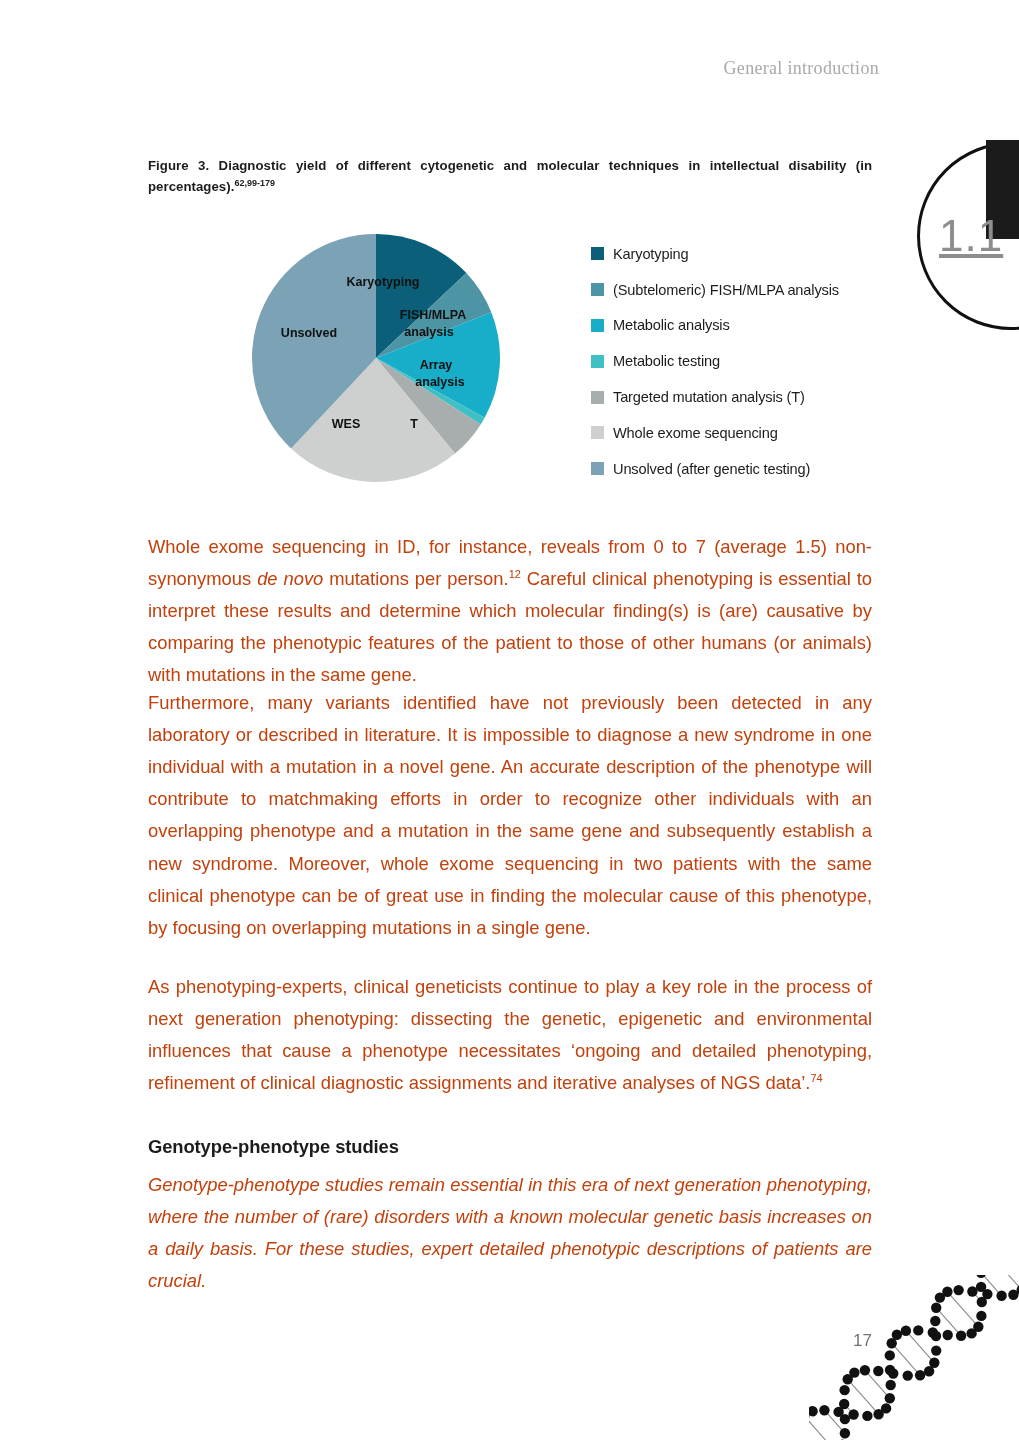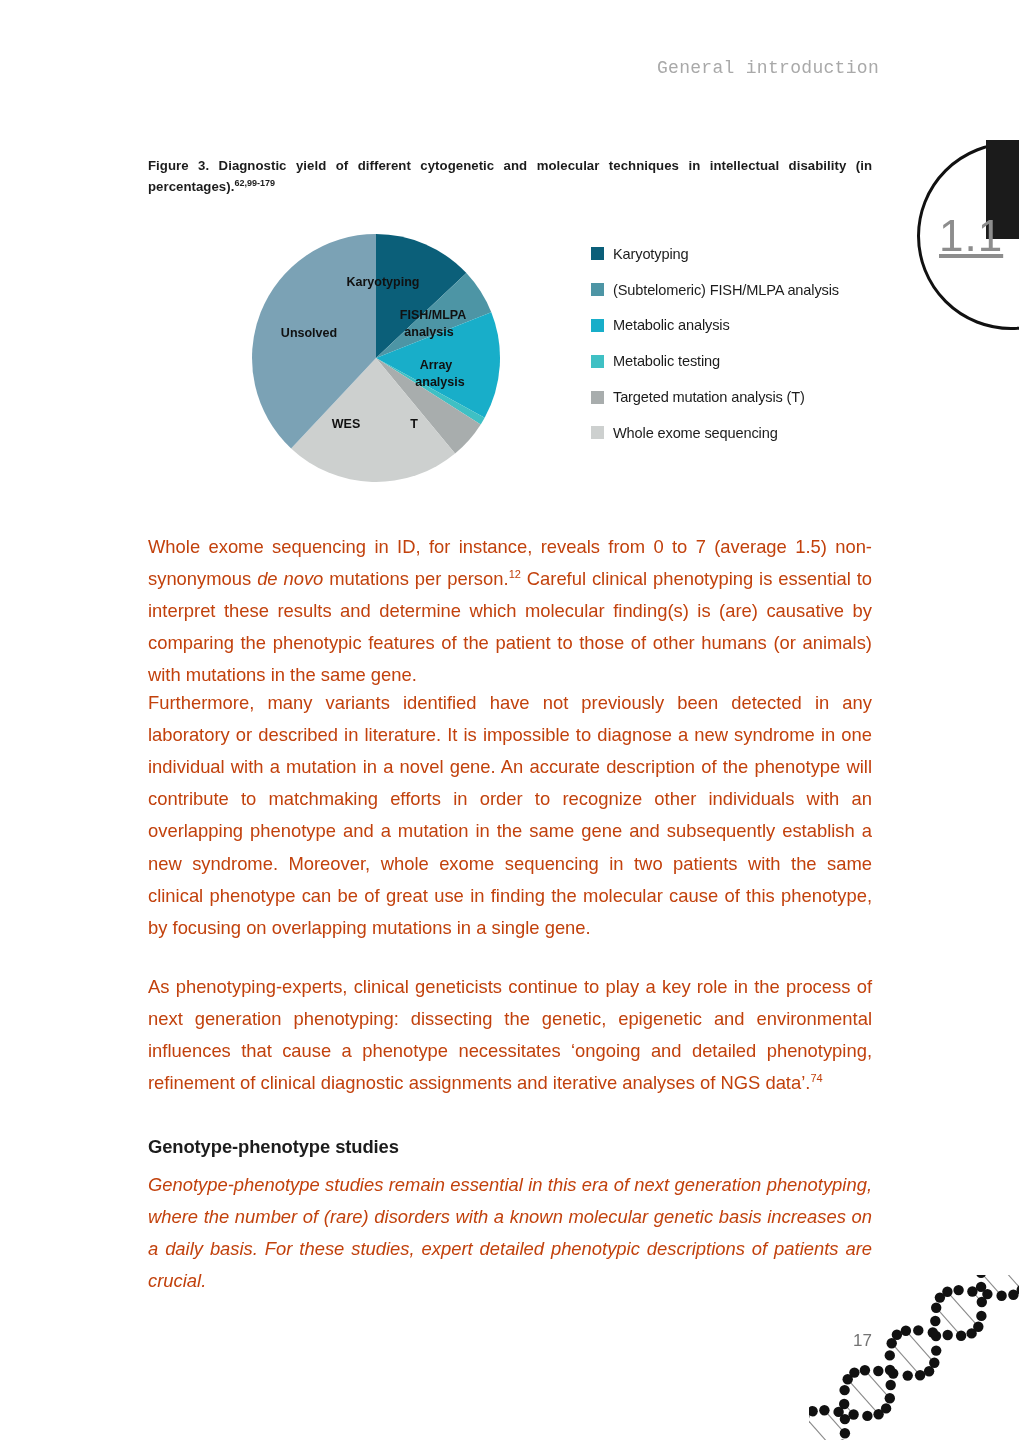--- a/index.html
+++ b/index.html
@@ -16,21 +16,21 @@
     height: 1440px;
     background: #ffffff;
     overflow: hidden;
   }
 
   
   .running-header {
     position: absolute;
     top: 58px;
     right: 140px;
-    font-family: Liberation Mono, monospace;
+    font-family: Liberation Serif, serif;
     font-size: 18px;
     font-weight: 300;
     letter-spacing: 0.3px;
     color: #a9a9a9;
     white-space: nowrap;
   }
 
   
   .chapter-marker {
     position: absolute;
@@ -251,20 +251,24 @@
           <span class="legend-swatch" style="background: rgb(63, 192, 196);"></span>
           <span class="legend-text">Metabolic testing</span>
         </div>
         <div class="legend-row">
           <span class="legend-swatch" style="background: rgb(168, 173, 173);"></span>
           <span class="legend-text">Targeted mutation analysis (T)</span>
         </div>
         <div class="legend-row">
           <span class="legend-swatch" style="background: rgb(205, 208, 207);"></span>
           <span class="legend-text">Whole exome sequencing</span>
+        </div>
+        <div class="legend-row">
+          <span class="legend-swatch" style="background: rgb(123, 162, 181);"></span>
+          <span class="legend-text">Unsolved (after genetic testing)</span>
         </div>
       </div>
   </div>
 
   <div class="body-text" id="para-1">
     <p><span>Whole exome sequencing in ID, for instance, reveals from 0 to 7 (average 1.5) non-synonymous </span><em>de novo</em><span> mutations per person.</span><sup>12</sup><span> Careful clinical phenotyping is essential to interpret these results and determine which molecular finding(s) is (are) causative by comparing the phenotypic features of the patient to those of other humans (or animals) with mutations in the same gene.</span></p>
   </div>
 
   <div class="body-text" id="para-2">
     <p>Furthermore, many variants identified have not previously been detected in any laboratory or described in literature. It is impossible to diagnose a new syndrome in one individual with a mutation in a novel gene. An accurate description of the phenotype will contribute to matchmaking efforts in order to recognize other individuals with an overlapping phenotype and a mutation in the same gene and subsequently establish a new syndrome. Moreover, whole exome sequencing in two patients with the same clinical phenotype can be of great use in finding the molecular cause of this phenotype, by focusing on overlapping mutations in a single gene.</p>

